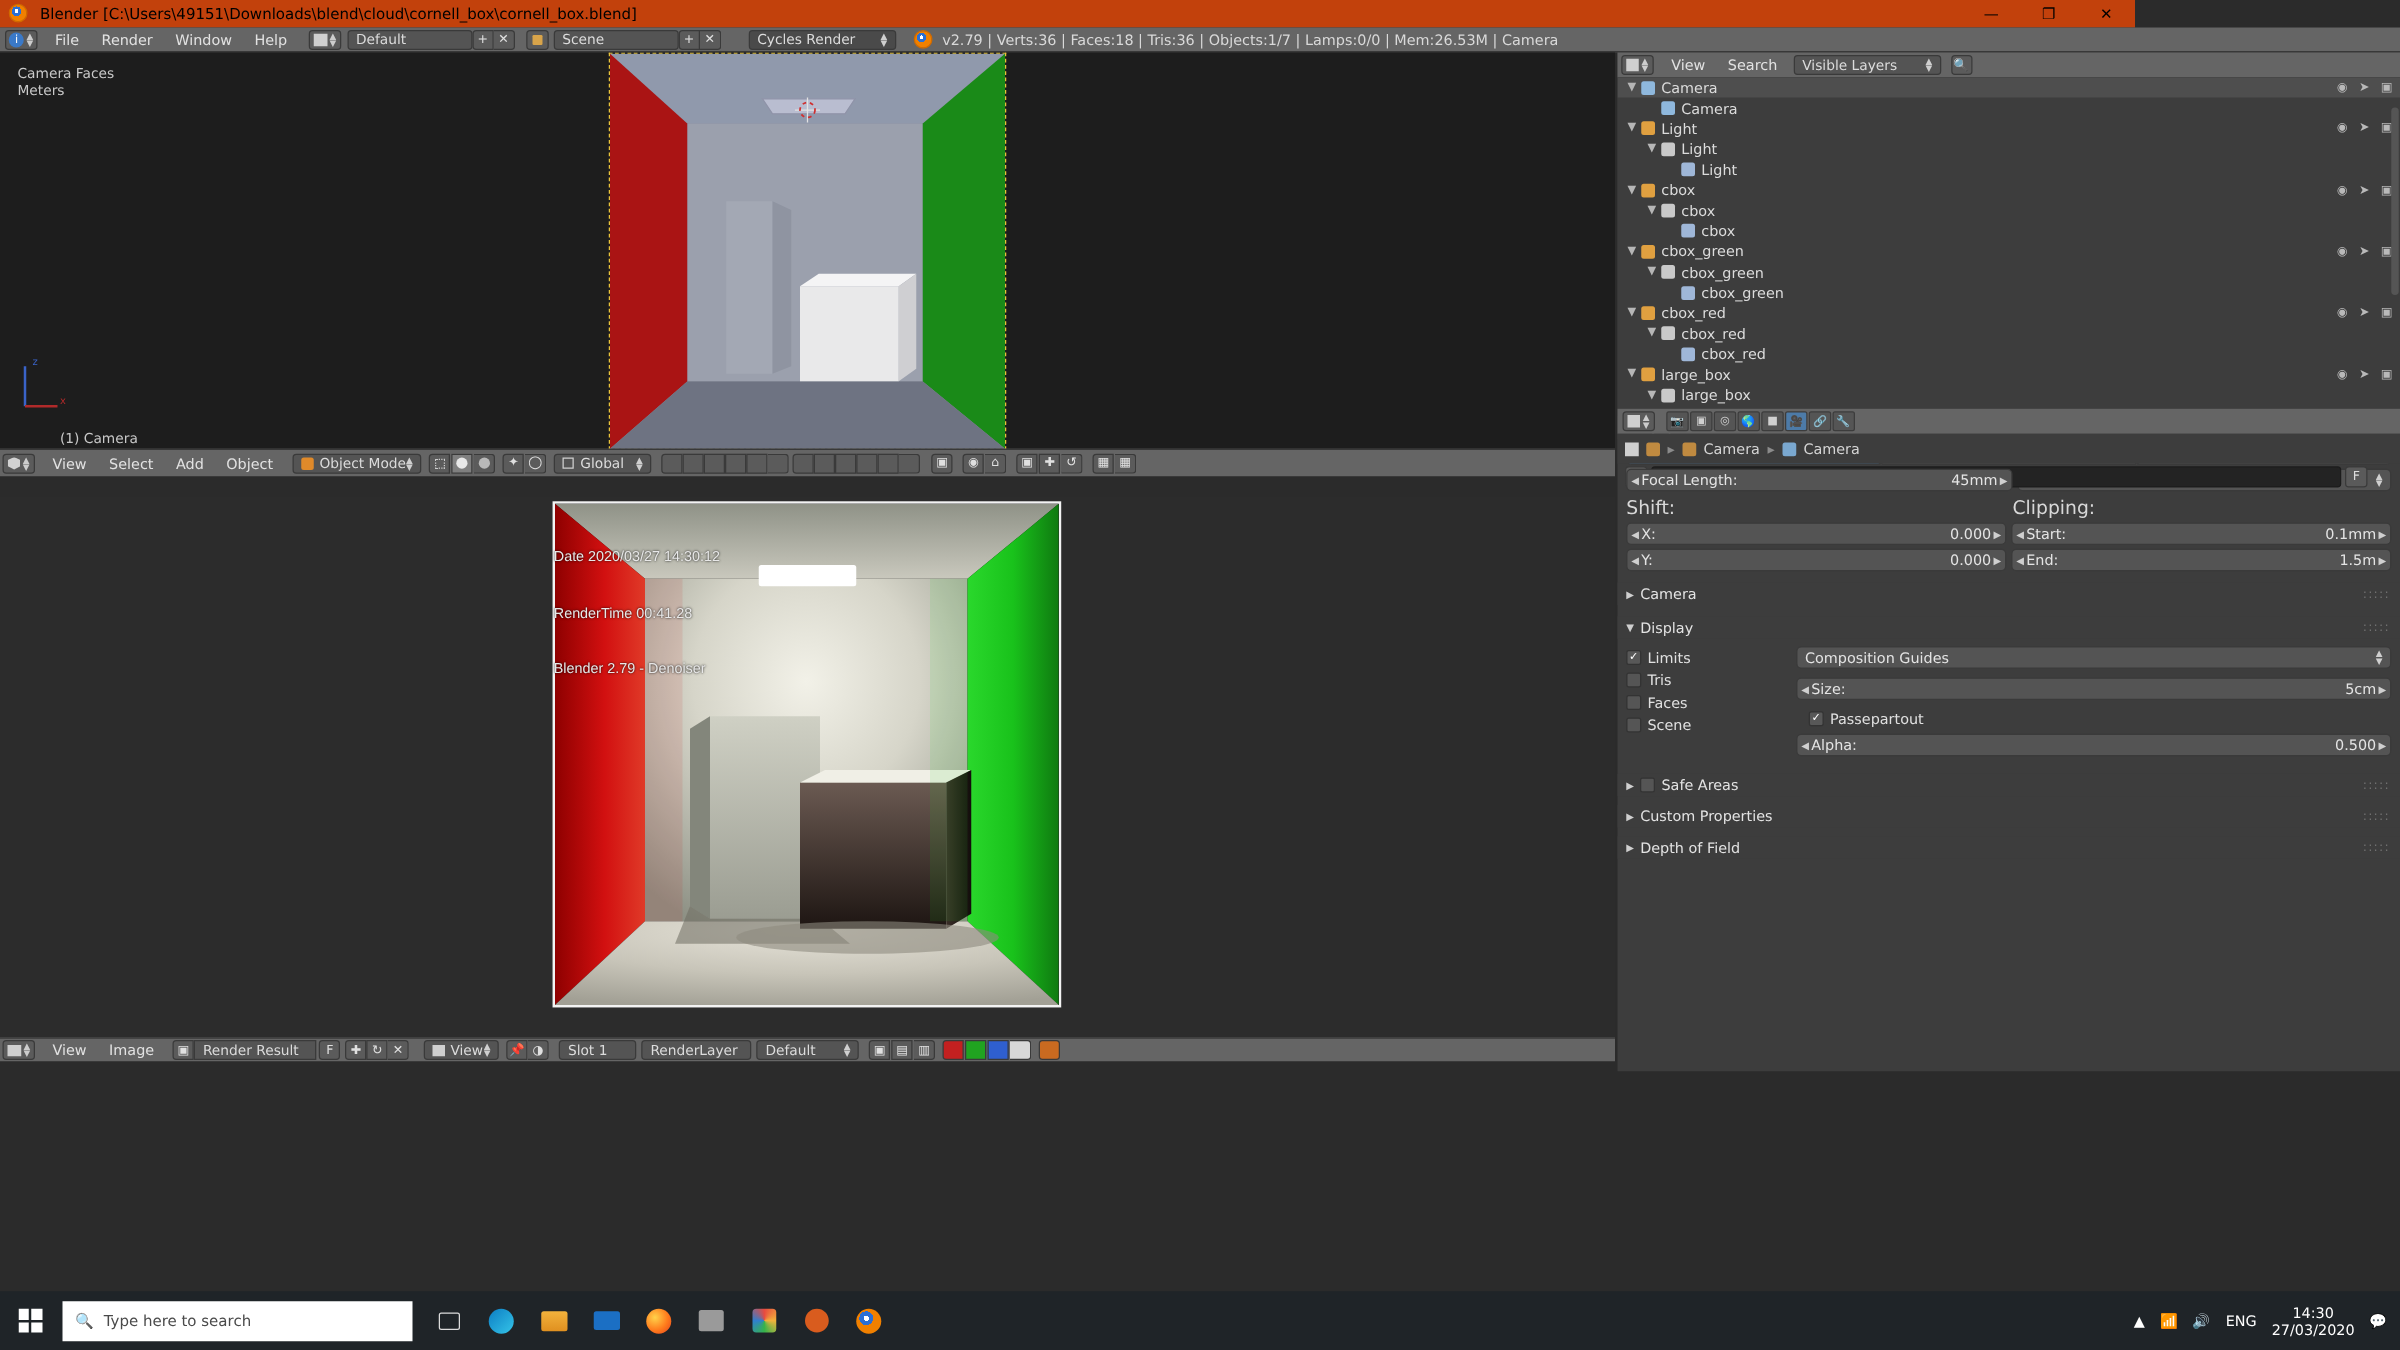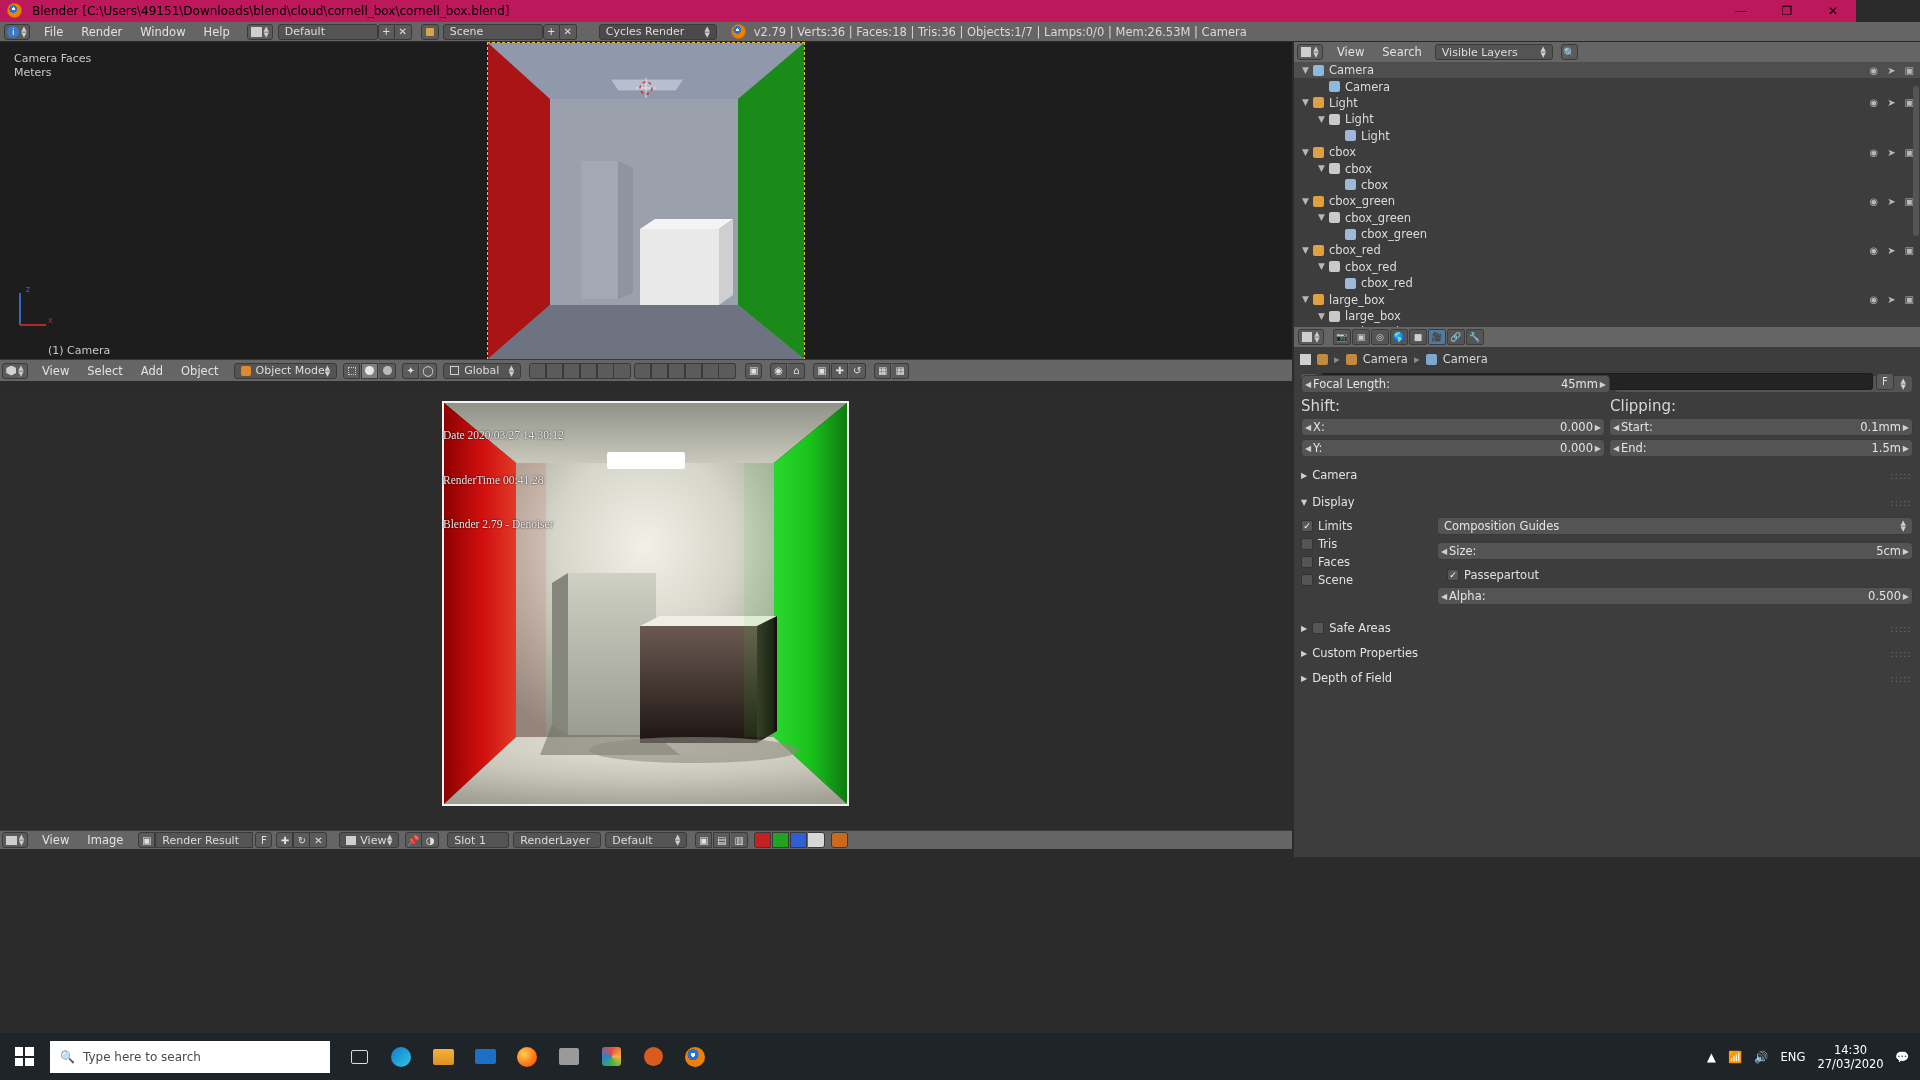--- a/index.html
+++ b/index.html
@@ -8,22 +8,22 @@
     font-family: "DejaVu Sans", sans-serif;
     font-size: 11.5px;
     background:#2b2b2b;
     color:#d5d5d5;
     -webkit-font-smoothing:antialiased;
   }
   .app { position:relative; width:1920px; height:1080px; }
 
   
   .winbar {
-    position:absolute; top:0; left:0; width:1856px; height:22px;
-    background:#be185d; color:#000; display:flex; align-items:center;
+    position:absolute; top:0; left:0; width:1708px; height:22px;
+    background:#c2410c; color:#000; display:flex; align-items:center;
     font-family:"DejaVu Sans", sans-serif; font-size:12px;justify-content:space-between;
   }
   .winbar .ico { width:22px; height:22px; margin-left:4px; position:relative; }
   .blender-logo {
     width:15px; height:15px; border-radius:50%;
     background:radial-gradient(circle at 40% 38%, #ffffff 0 14%, #2b6fd4 14% 34%, #f08000 34% 100%);
     border:1px solid #d06a00; position:absolute; top:3px; left:3px;
   }
   .winbar .title { margin-left:6px; white-space:nowrap; }
   .wincontrols { margin-left:auto; display:flex; height:22px; }
@@ -89,21 +89,21 @@
   
   .imgeditor {
     position:absolute; left:0; top:397px; width:1292px; height:433px;
     background:#2c2c2c; overflow:hidden;
   }
   .render-frame {
     position:absolute; left:442px; top:4px; width:407px; height:405px;
     background:#000; border:2px solid #f3f3f3;
   }
   .meta-overlay {
-    position:absolute; left:443px; top:2px; font-family:Liberation Serif, serif;
+    position:absolute; left:443px; top:13px; font-family:Liberation Sans, sans-serif;
     font-size:11.5px; color:#e8e8e8; line-height:14.7px; z-index:5; text-shadow:0 0 2px #000;
     white-space:pre;
   }
   .ie-header {
     position:absolute; left:0; top:830px; width:1292px; height:19px;
     background:#656565; display:flex; align-items:center; padding-left:2px;
     border-top:1px solid #3a3a3a;
   }
 
   

